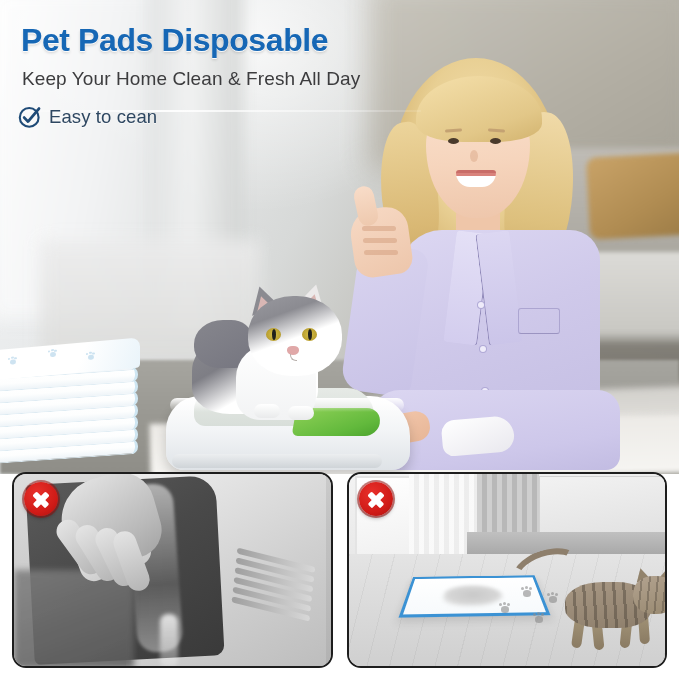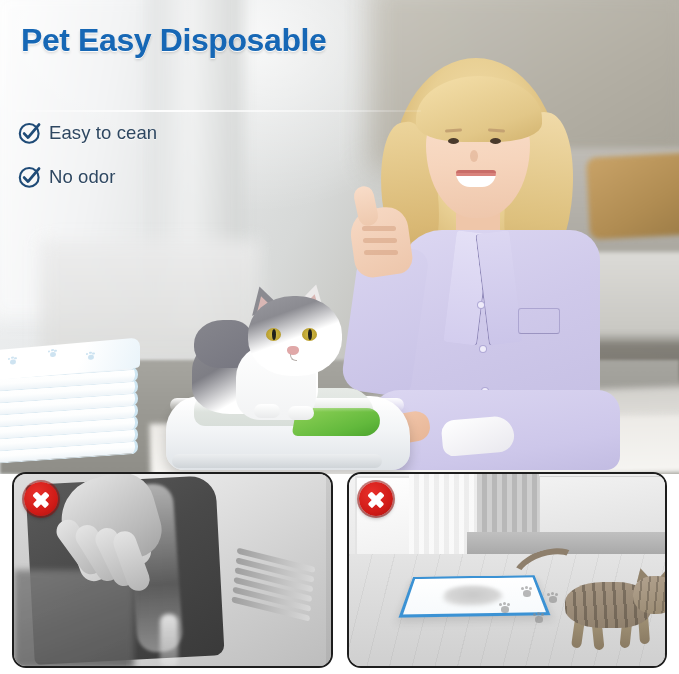--- a/index.html
+++ b/index.html
@@ -290,21 +290,21 @@
   }
   .subhead {
     position:absolute; left:22px; top:68px;
     font-size:19px; font-weight:normal; letter-spacing:.1px;
     color:#3c3c3e;
   }
   .divider {
     position:absolute; left:16px; top:110px; width:405px; height:2px;
     background:linear-gradient(90deg,rgba(255,255,255,.2),rgba(255,255,255,.95) 35%,rgba(255,255,255,.1));
   }
-  .bullets { position:absolute; left:18px; top:118px; width:380px; }
+  .bullets { position:absolute; left:18px; top:102px; width:380px; }
   .bullet {
     display:flex; align-items:center; gap:7px; height:30px; margin-bottom:14px;
   }
   .chk { width:24px; height:24px; flex:0 0 24px; position:relative; }
   .bullet-text {
     font-size:18.5px; color:#2e4761; letter-spacing:.1px;
     text-shadow:0 1px 0 rgba(255,255,255,.65);
   }
 
   
@@ -565,41 +565,33 @@
         </div>
         <div class="paw-mini" style="left:96px; top:10px;">
           <i class="t1"></i>
             <i class="t2"></i>
             <i class="t3"></i>
             <i class="pd"></i>
         </div>
       </div>
     </div>
 
-    <div class="headline">Pet Easy Disposable</div>
+    <div class="headline">Pet Pads Disposable</div>
+    <div class="subhead">Keep Your Home Clean &amp; Fresh All Day</div>
     <div class="divider"></div>
 
     <div class="bullets">
       <div class="bullet">
         <span class="chk">
           <svg viewBox="0 0 24 24" width="24" height="24">
             <circle cx="11.2" cy="12.4" r="9.4" fill="none" stroke="#1f4b77" stroke-width="2.1"></circle>
             <path d="M6.2 12.6 L10 16.6 L21 3.6" fill="none" stroke="#1f4b77" stroke-width="2.8" stroke-linecap="round" stroke-linejoin="round"></path>
           </svg>
         </span>
         <span class="bullet-text">Easy to cean</span>
-      </div>
-      <div class="bullet">
-        <span class="chk">
-          <svg viewBox="0 0 24 24" width="24" height="24">
-            <circle cx="11.2" cy="12.4" r="9.4" fill="none" stroke="#1f4b77" stroke-width="2.1"></circle>
-            <path d="M6.2 12.6 L10 16.6 L21 3.6" fill="none" stroke="#1f4b77" stroke-width="2.8" stroke-linecap="round" stroke-linejoin="round"></path>
-          </svg>
-        </span>
-        <span class="bullet-text">No odor</span>
       </div>
     </div>
   </div>
 
   <div class="panels">
 
     <div class="panel">
       <div class="wash-bg"></div>
       <div class="wash-sink"></div>
       <div class="wash-grate">

